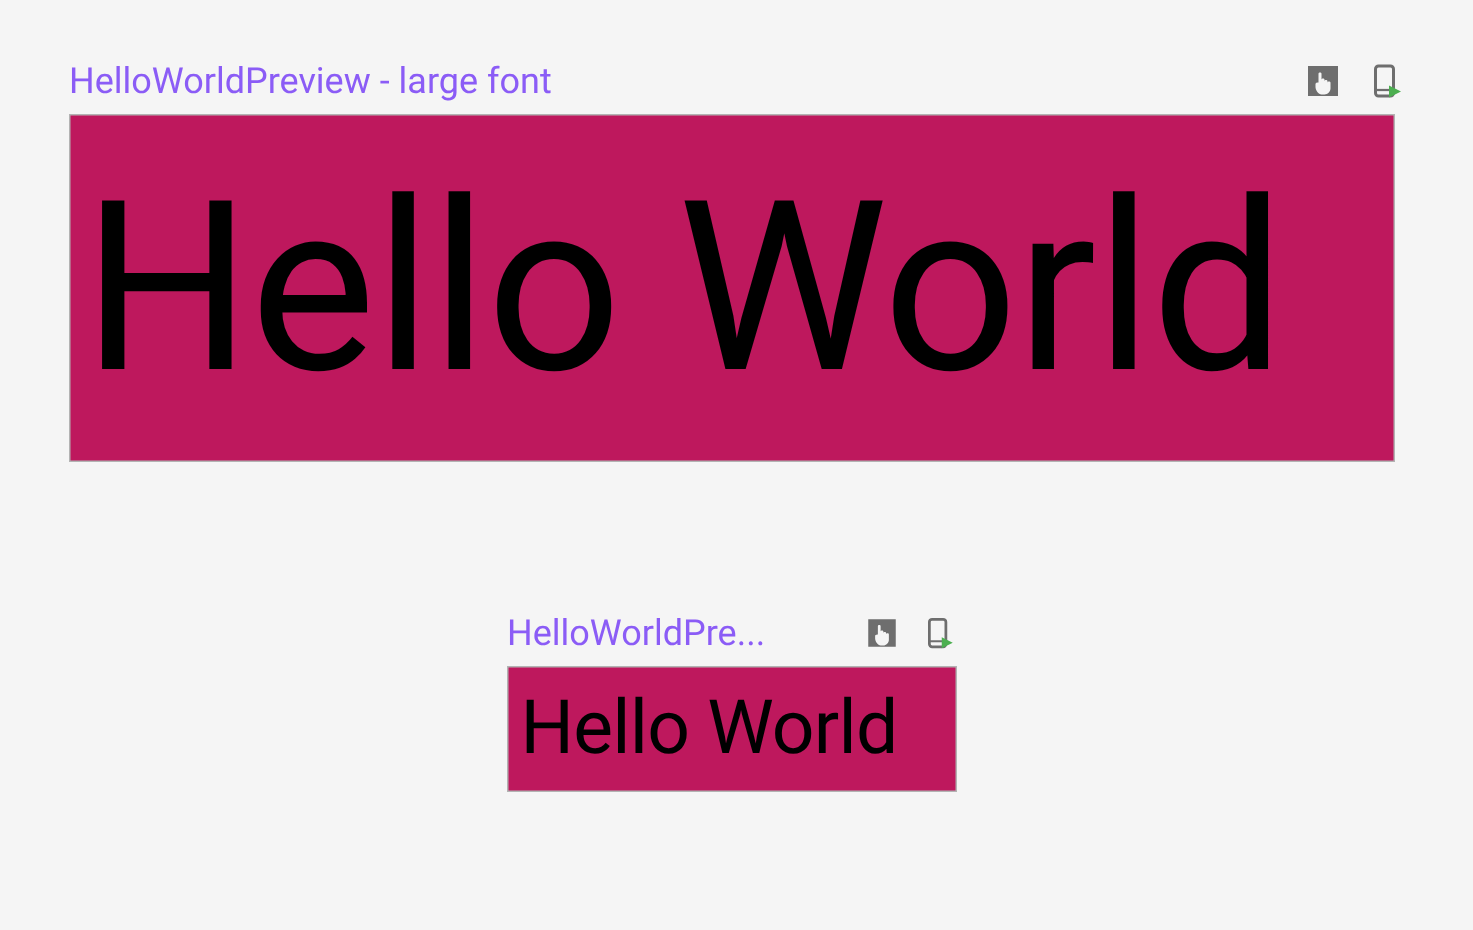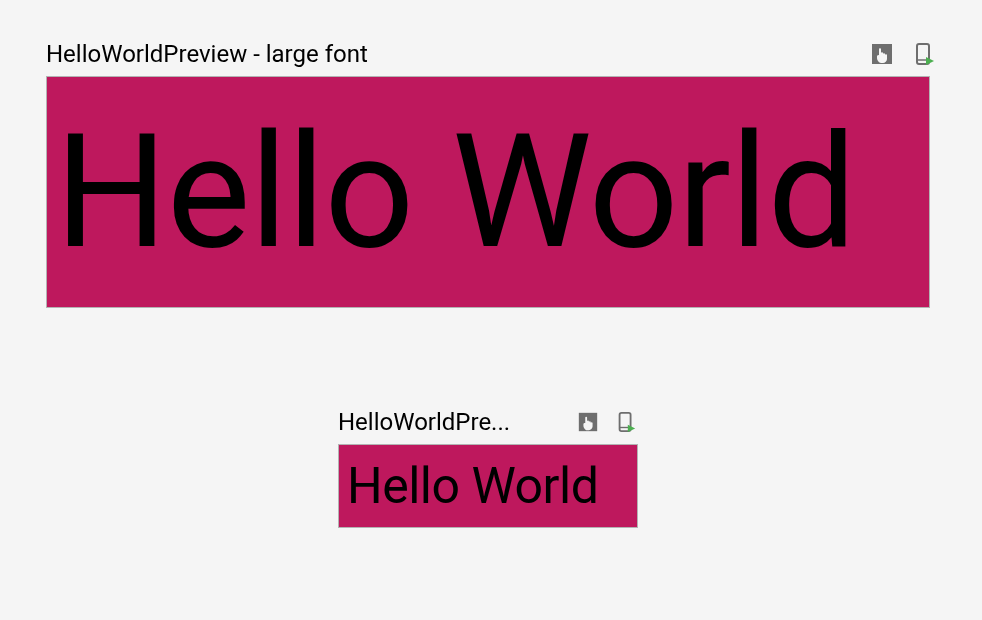--- a/index.html
+++ b/index.html
@@ -17,21 +17,21 @@
     }
     .preview-block {
       margin-bottom: 100px;
     }
     .preview-header {
       display: flex;
       align-items: center;
       margin-bottom: 8px;
     }
     .preview-title {
-      color: #000000;
+      color: #8b5cf6;
       font-size: 24px;
       font-weight: 400;
       flex: 0 0 auto;
     }
     .header-spacer {
       flex: 1;
     }
     .header-icons {
       display: flex;
       gap: 18px;

